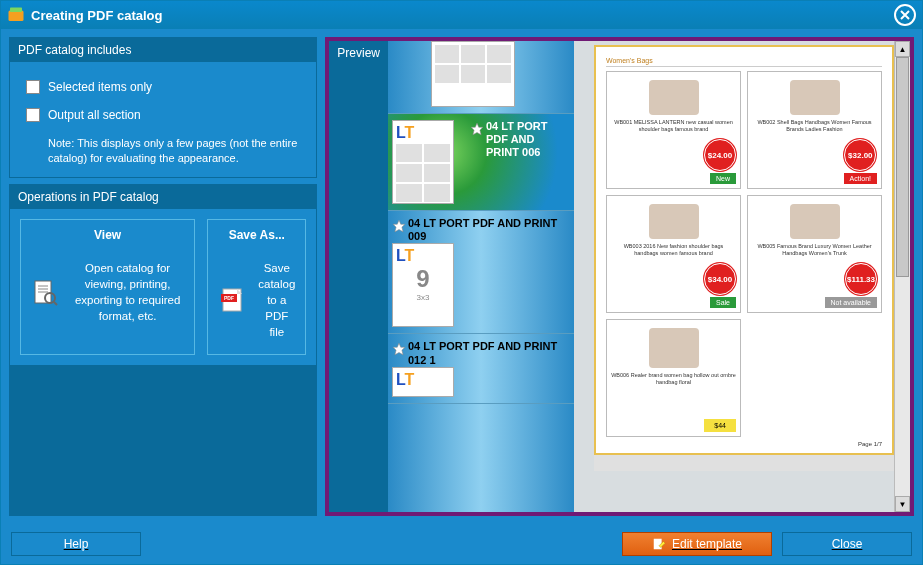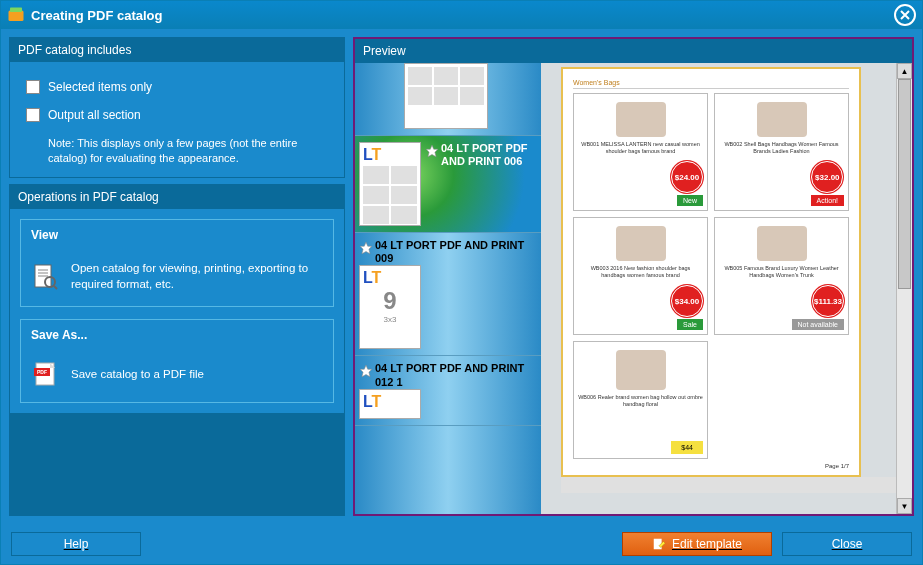--- a/index.html
+++ b/index.html
@@ -11,32 +11,32 @@
 .close-btn { width: 22px; height: 22px; border: 2px solid #fff; border-radius: 50%; display: flex; align-items: center; justify-content: center; cursor: pointer; }
 .close-btn svg { width: 10px; height: 10px; }
 .body { flex: 1; display: flex; padding: 8px; gap: 8px; background: #1a8acc; min-height: 0; }
 .left { width: 336px; display: flex; flex-direction: column; gap: 6px; }
 .panel { border: 1px solid #0a6a9a; background: #0a6a9a; }
 .panel-hdr { background: #0a6a9a; color: #fff; padding: 5px 8px; font-size: 12px; }
 .panel-body { background: #1a8acc; color: #fff; padding: 10px; }
 .chk-row { display: flex; align-items: center; gap: 8px; margin: 8px 0 14px 6px; }
 .chk { width: 14px; height: 14px; background: #fff; border: 1px solid #888; cursor: pointer; flex-shrink: 0; }
 .note { margin-left: 28px; font-size: 11px; line-height: 1.4; }
-.ops-body { padding: 10px; display: flex; flex-direction: column; gap: 12px; }
+.ops-body { padding: 10px; display: flex; flex-direction: row; gap: 12px; text-align: center; }
 .opbox { border: 1px solid #56b8e4; padding: 8px 10px 14px 10px; }
 .opbox-title { color: #fff; font-weight: bold; margin-bottom: 18px; }
 .opbox-row { display: flex; align-items: center; gap: 12px; color: #fff; font-size: 11.5px; line-height: 1.4; }
 .op-ico { width: 28px; height: 28px; flex-shrink: 0; }
-.right { flex: 1; display: flex; flex-direction: column; border: 2px solid #701a75; min-height: 0; }
+.right { flex: 1; display: flex; flex-direction: row; border: 4px solid #701a75; min-height: 0; }
 .right-hdr { background: #0a6a9a; color: #fff; padding: 5px 8px; }
 .right-body { flex: 1; background: #dfe6ea; display: flex; min-height: 0; }
 .tmpl-list { width: 186px; overflow-y: auto; background: linear-gradient(90deg, #2a8ac6 0%, #8fd0f0 50%, #2a8ac6 100%); padding: 0; }
 .tmpl-item { display: flex; padding: 6px 4px; border-bottom: 1px solid #5a9dc0; cursor: pointer; }
 .tmpl-item.sel { background: radial-gradient(circle at 30% 40%, #7dd65f 0%, #2a9a3a 30%, #1a8acc 80%); }
-.tmpl-thumb { width: 62px; height: 84px; background: #fff; border: 1px solid #aaa; margin-right: 4px; flex-shrink: 0; display: flex; flex-direction: column; padding: 3px; gap: 2px; position: relative; }
+.tmpl-thumb { width: 62px; height: 84px; background: #fff; border: 1px solid #aaa; margin-right: 16px; flex-shrink: 0; display: flex; flex-direction: column; padding: 3px; gap: 2px; position: relative; }
 .tmpl-lt { font-family: Arial; font-weight: bold; font-size: 16px; }
 .tmpl-lt .L { color: #2050c0; } .tmpl-lt .T { color: #f5a020; }
 .thumb-row { display: flex; gap: 2px; }
 .thumb-cell { flex: 1; height: 18px; background: #e0e0e0; }
 .thumb-big { font-size: 24px; color: #888; text-align: center; font-weight: bold; line-height: 1; }
 .tmpl-star { width: 14px; height: 14px; flex-shrink: 0; margin-top: 2px; margin-right: 2px; }
 .tmpl-label { color: #000; font-weight: bold; font-size: 11px; line-height: 1.2; flex: 1; }
 .tmpl-item.sel .tmpl-label { color: #fff; }
 .tmpl-item.first { flex-direction: column; align-items: center; padding-top: 0; }
 .tmpl-item.first .tmpl-thumb { width: 84px; height: 66px; }

